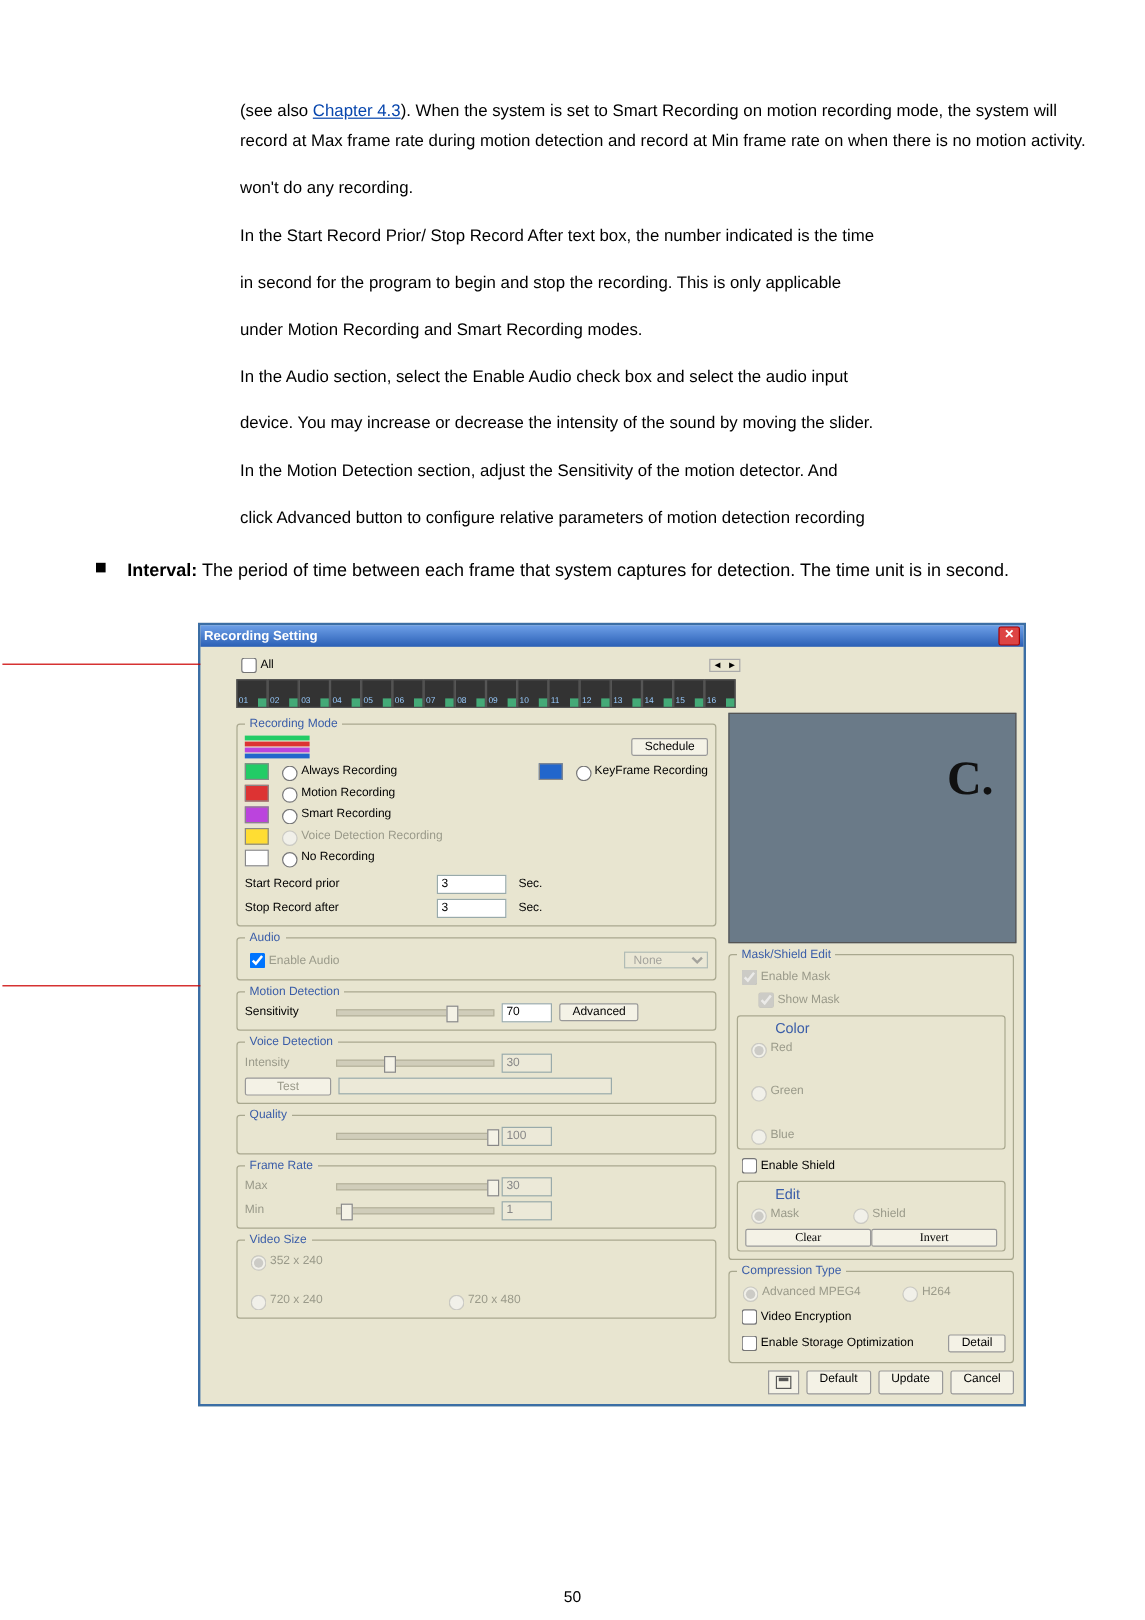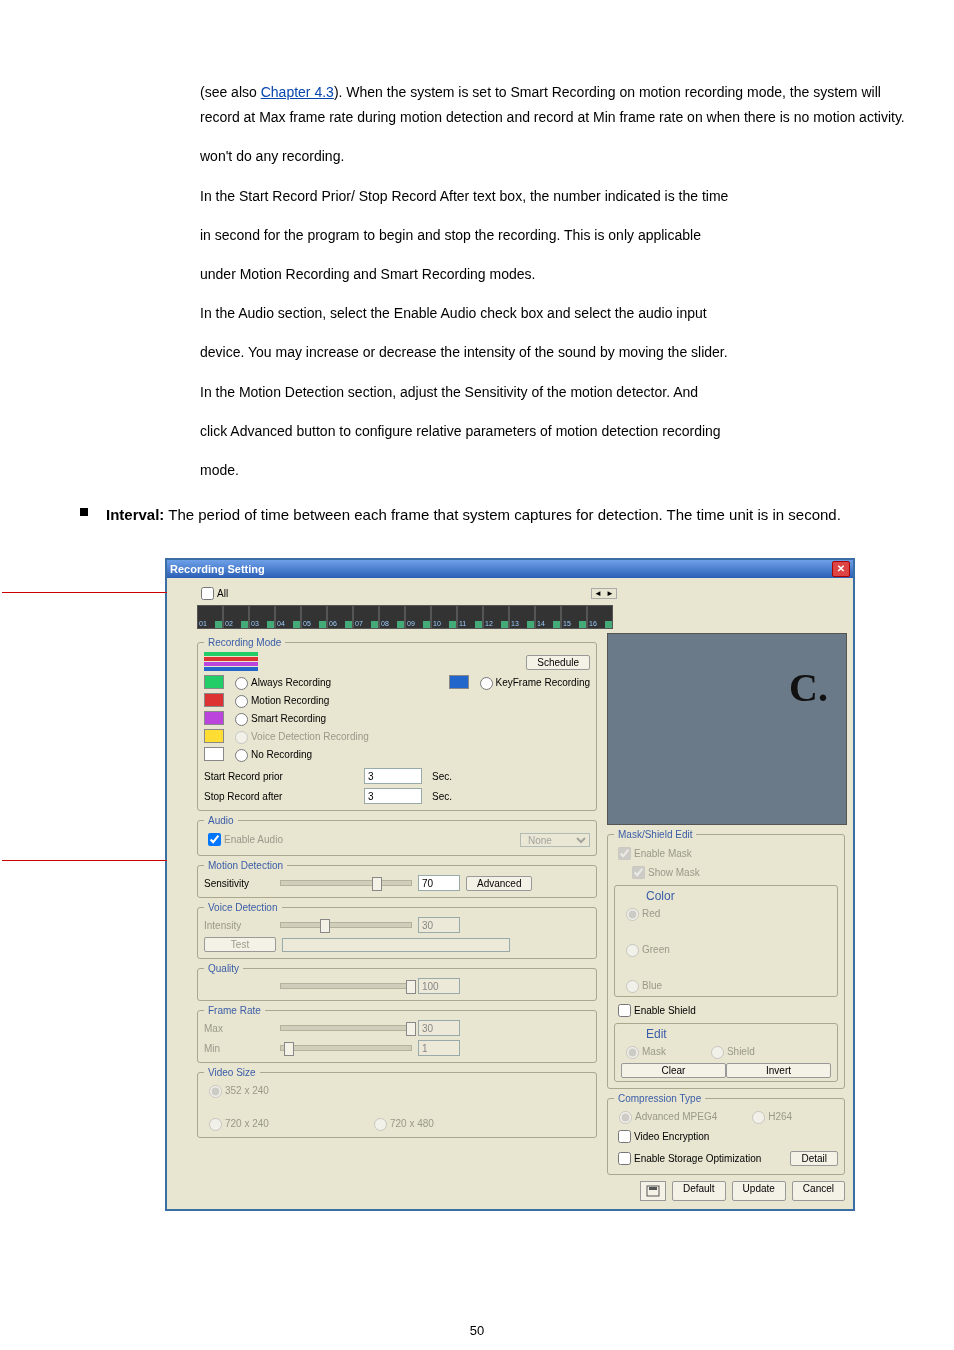--- a/index.html
+++ b/index.html
@@ -82,21 +82,20 @@
   </div>
 
   <div class="indent">
     <p class="para">In the Start Record Prior/ Stop Record After text box, the number indicated is the time</p>
     <p class="para">in second for the program to begin and stop the recording. This is only applicable</p>
     <p class="para">under Motion Recording and Smart Recording modes.</p>
     <p class="para">In the Audio section, select the Enable Audio check box and select the audio input</p>
     <p class="para">device. You may increase or decrease the intensity of the sound by moving the slider.</p>
     <p class="para">In the Motion Detection section, adjust the Sensitivity of the motion detector. And</p>
     <p class="para">click Advanced button to configure relative parameters of motion detection recording</p>
-    <p class="para">mode.</p>
   </div>
 
   <div class="bullet-row">
     <div class="sq"></div>
     <div class="txt">
       <b>Interval:</b><span> The period of time between each frame that system captures for detection. The time unit is in second.</span>
     </div>
   </div>
 
   <div class="figwrap">
@@ -393,21 +392,21 @@
                 <div style="display:flex;gap:40px;margin-top:2px;" class="chk-dis">
                   <label class="radio-lbl">
                       <input type="radio" name="e" checked="" disabled="" style="">
                       <span>Mask</span>
                     </label>
                   <label class="radio-lbl">
                       <input type="radio" name="e" disabled="" style="">
                       <span>Shield</span>
                     </label>
                 </div>
-                <div style="display:flex;margin-top:4px;">
+                <div style="display:flex;margin-top:4px;font-family:Liberation Serif, serif;">
                   <span class="btn" style="flex:1;text-align:center">Clear</span>
                   <span class="btn" style="flex:1;text-align:center">Invert</span>
                 </div>
               </div>
             </fieldset>
 
             <fieldset>
               <legend>Compression Type</legend>
               <div style="display:flex;gap:30px;" class="chk-dis">
                 <label class="radio-lbl">

